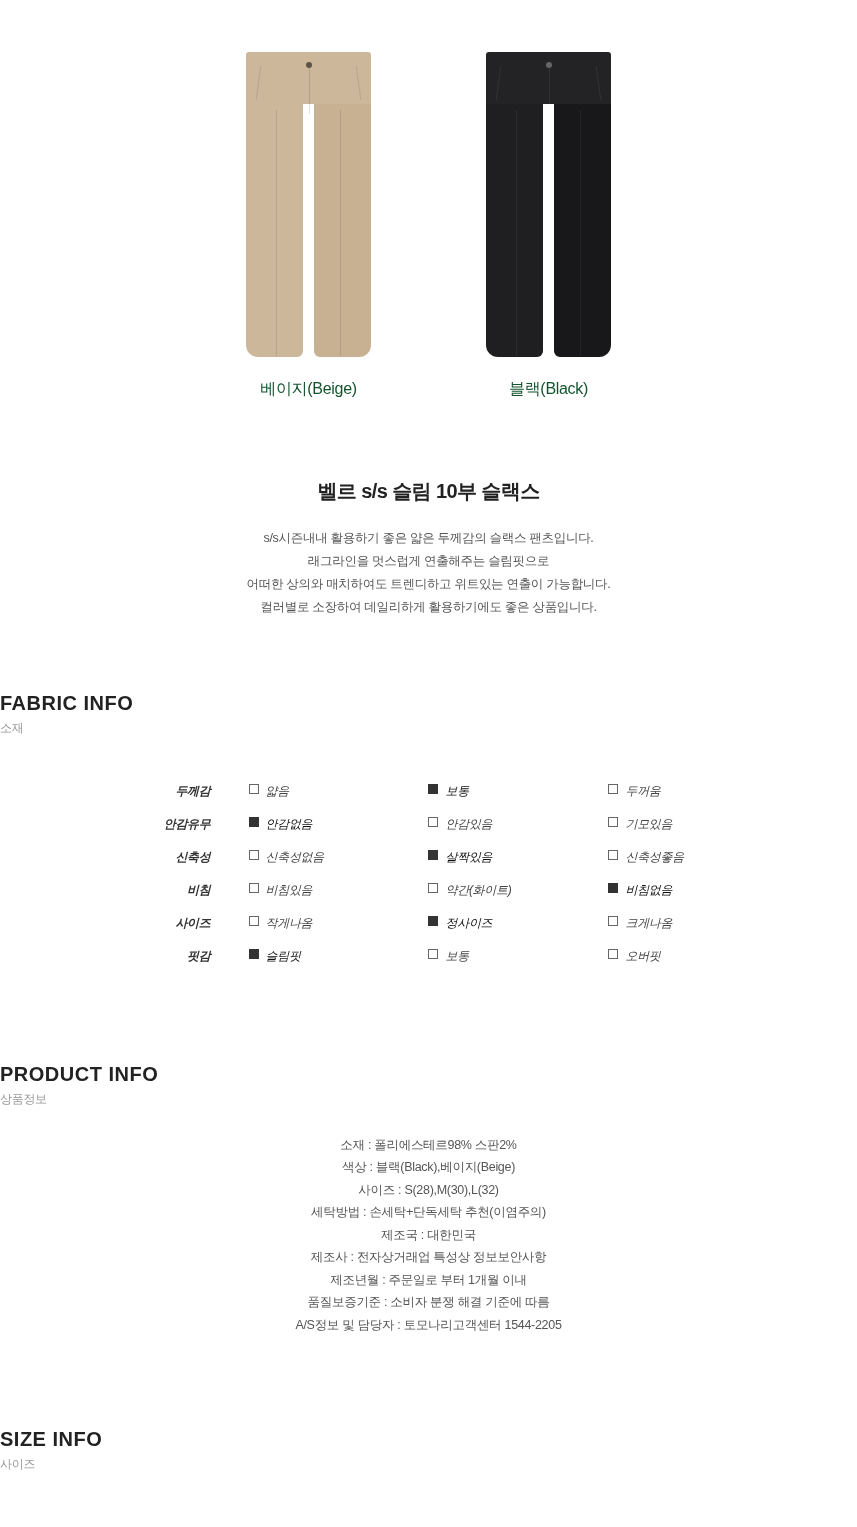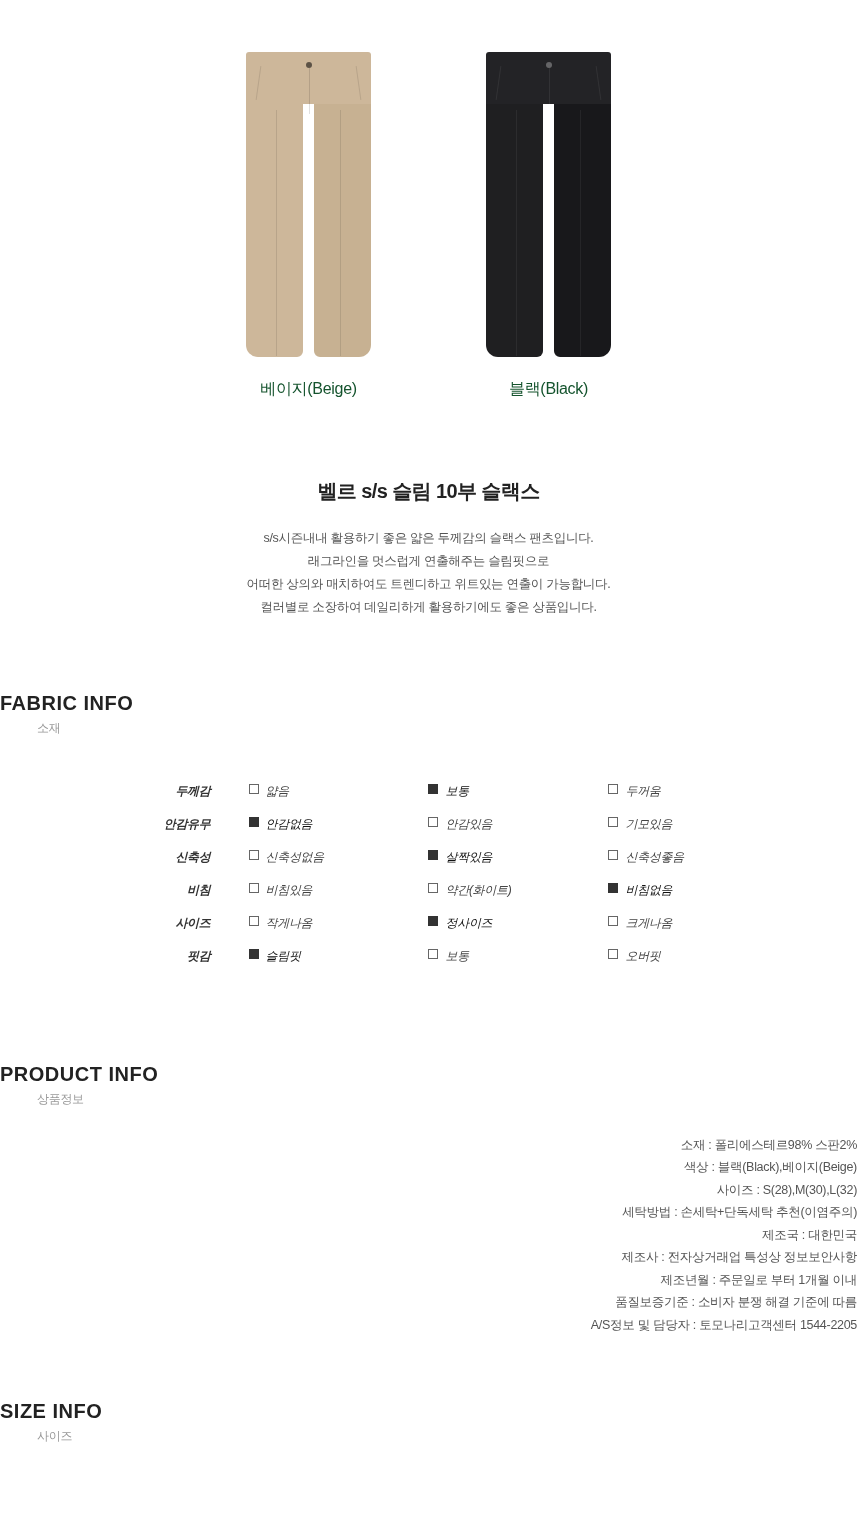--- a/index.html
+++ b/index.html
@@ -139,21 +139,20 @@
     font-size: 20px;
     font-weight: bold;
     color: #222222;
     letter-spacing: 0.5px;
   }
   .sec-head .ko {
     margin-top: 5px;
     font-size: 12px;
     color: #999999;
     letter-spacing: -0.3px;
-    padding-left: 37px;
   }
 
   
   .fabric {
     margin-top: 72px;
   }
   .fabric-table {
     width: 720px;
     margin: 38px auto 0;
     border-collapse: collapse;
@@ -190,30 +189,30 @@
     border-color: #333333;
   }
   .opt-text.on { color: #111111; }
 
   
   .product {
     margin-top: 90px;
   }
   .product .lines {
     margin-top: 26px;
-    text-align: right;
+    text-align: center;
     font-size: 12.5px;
     line-height: 1.8;
     color: #555555;
     letter-spacing: -0.3px;
   }
 
   
   .size {
-    margin-top: 64px;
+    margin-top: 92px;
   }
 </style>
 </head>
 <body>
 
 <div class="page">
 
   <div class="swatch-row">
 
     <div class="swatch">

